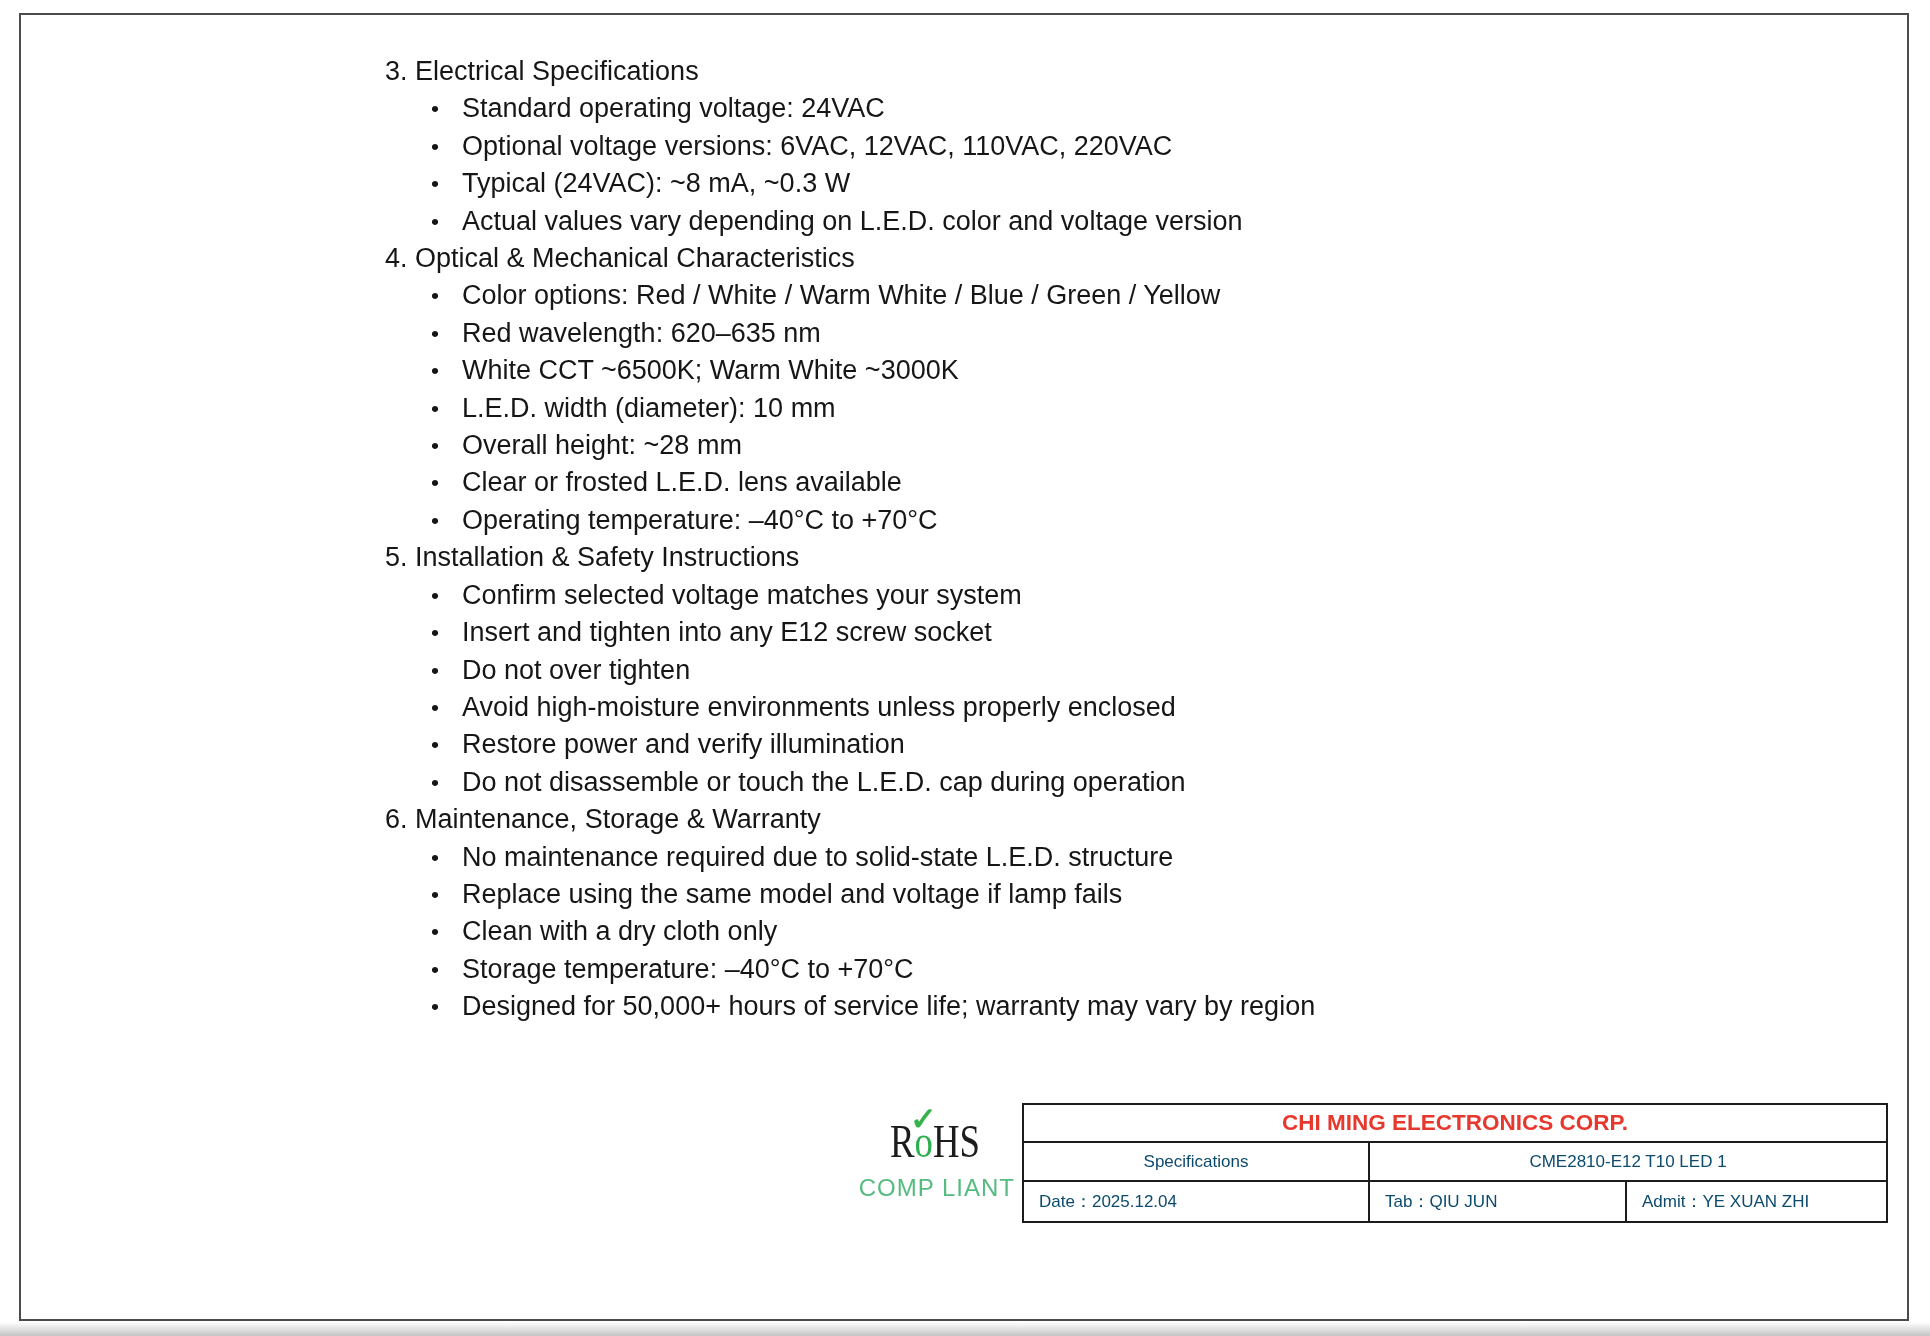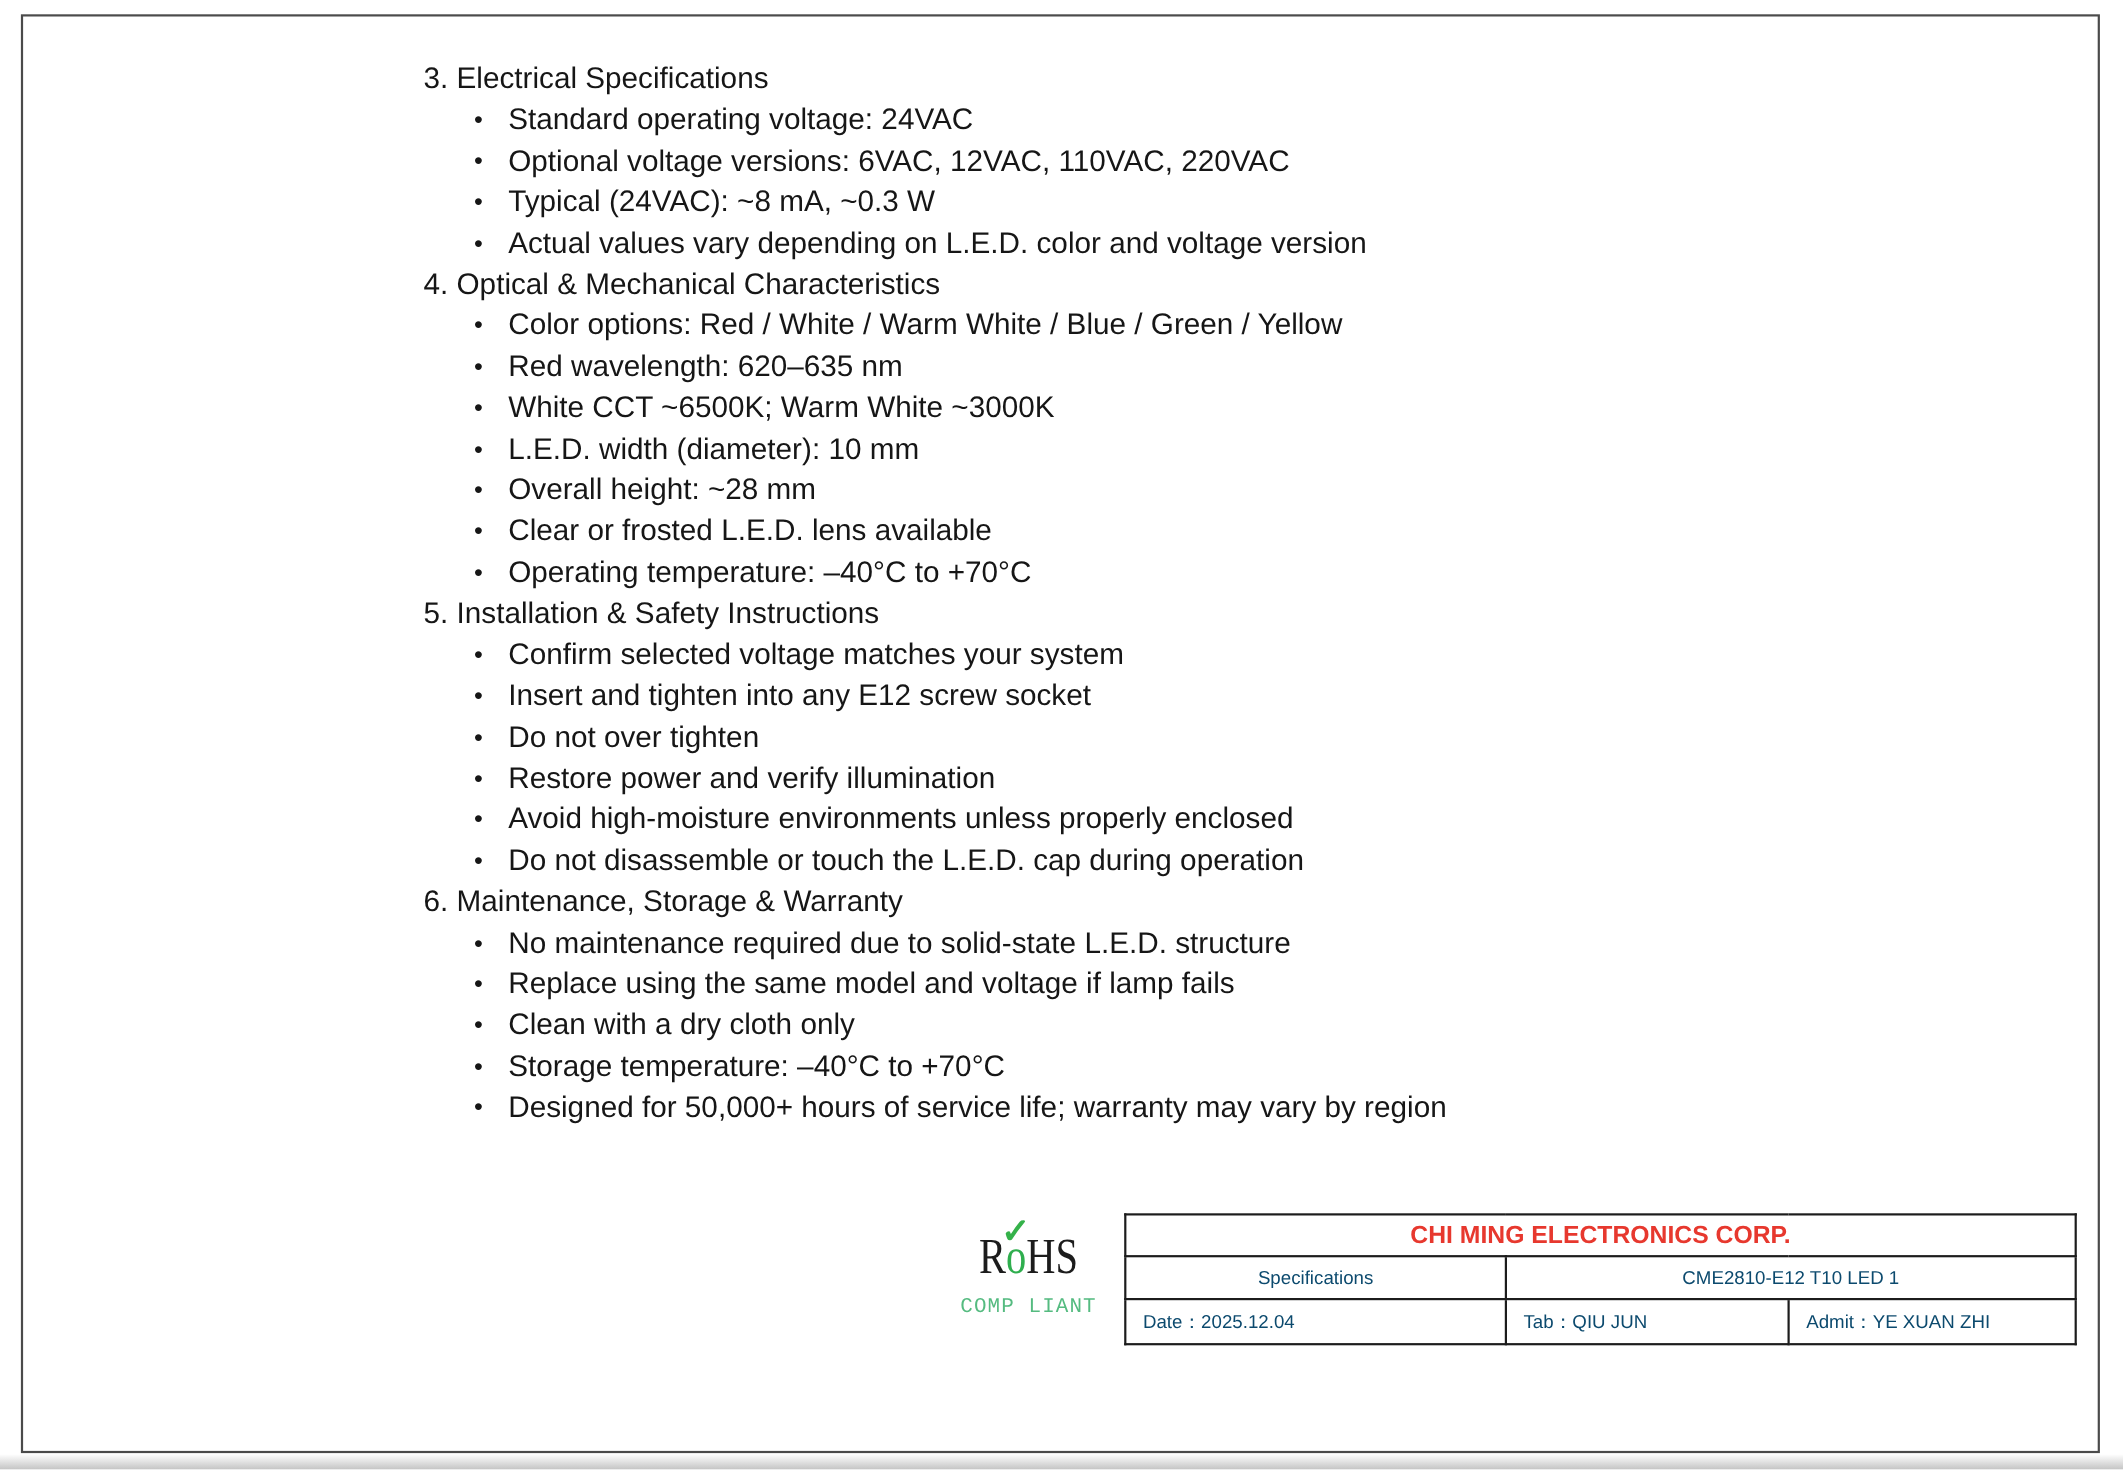--- a/index.html
+++ b/index.html
@@ -41,23 +41,23 @@
   .rohs .word {
     position:absolute; left:0; top:16px; width:100%;
     text-align:center;
     font-family:"Liberation Serif", serif;
     font-size:46px; line-height:46px; color:#1c1c1c;
     transform:scaleX(0.8);
   }
   .rohs .word .o { color:#2fae4e; }
   .rohs .compliant {
     position:absolute; left:0; top:73px; width:100%;
-    text-align:center;
-    font-family:Liberation Mono, monospace;
-    font-size:19px; line-height:24px; color:#55bb80;
+    text-align:right;
+    font-family:Liberation Sans, sans-serif;
+    font-size:24px; line-height:24px; color:#55bb80;
     letter-spacing:1px; white-space:nowrap;
   }
 
   
   .spec-table {
     position:absolute; left:1022px; top:1103px; width:864px;
     border-collapse:collapse; table-layout:fixed;padding-left:20px;
   }
   .spec-table td {
     border:2px solid #1c1c1c; padding:0;
@@ -91,22 +91,22 @@
     <div class="line bullet">White CCT ~6500K; Warm White ~3000K</div>
     <div class="line bullet">L.E.D. width (diameter): 10 mm</div>
     <div class="line bullet">Overall height: ~28 mm</div>
     <div class="line bullet">Clear or frosted L.E.D. lens available</div>
     <div class="line bullet">Operating temperature: –40°C to +70°C</div>
 
     <div class="line heading">5. Installation &amp; Safety Instructions</div>
     <div class="line bullet">Confirm selected voltage matches your system</div>
     <div class="line bullet">Insert and tighten into any E12 screw socket</div>
     <div class="line bullet">Do not over tighten</div>
+    <div class="line bullet">Avoid high-moisture environments unless properly enclosed</div>
     <div class="line bullet">Restore power and verify illumination</div>
-    <div class="line bullet">Avoid high-moisture environments unless properly enclosed</div>
     <div class="line bullet">Do not disassemble or touch the L.E.D. cap during operation</div>
 
     <div class="line heading">6. Maintenance, Storage &amp; Warranty</div>
     <div class="line bullet">No maintenance required due to solid-state L.E.D. structure</div>
     <div class="line bullet">Replace using the same model and voltage if lamp fails</div>
     <div class="line bullet">Clean with a dry cloth only</div>
     <div class="line bullet">Storage temperature: –40°C to +70°C</div>
     <div class="line bullet">Designed for 50,000+ hours of service life; warranty may vary by region</div>
   </main>
 

